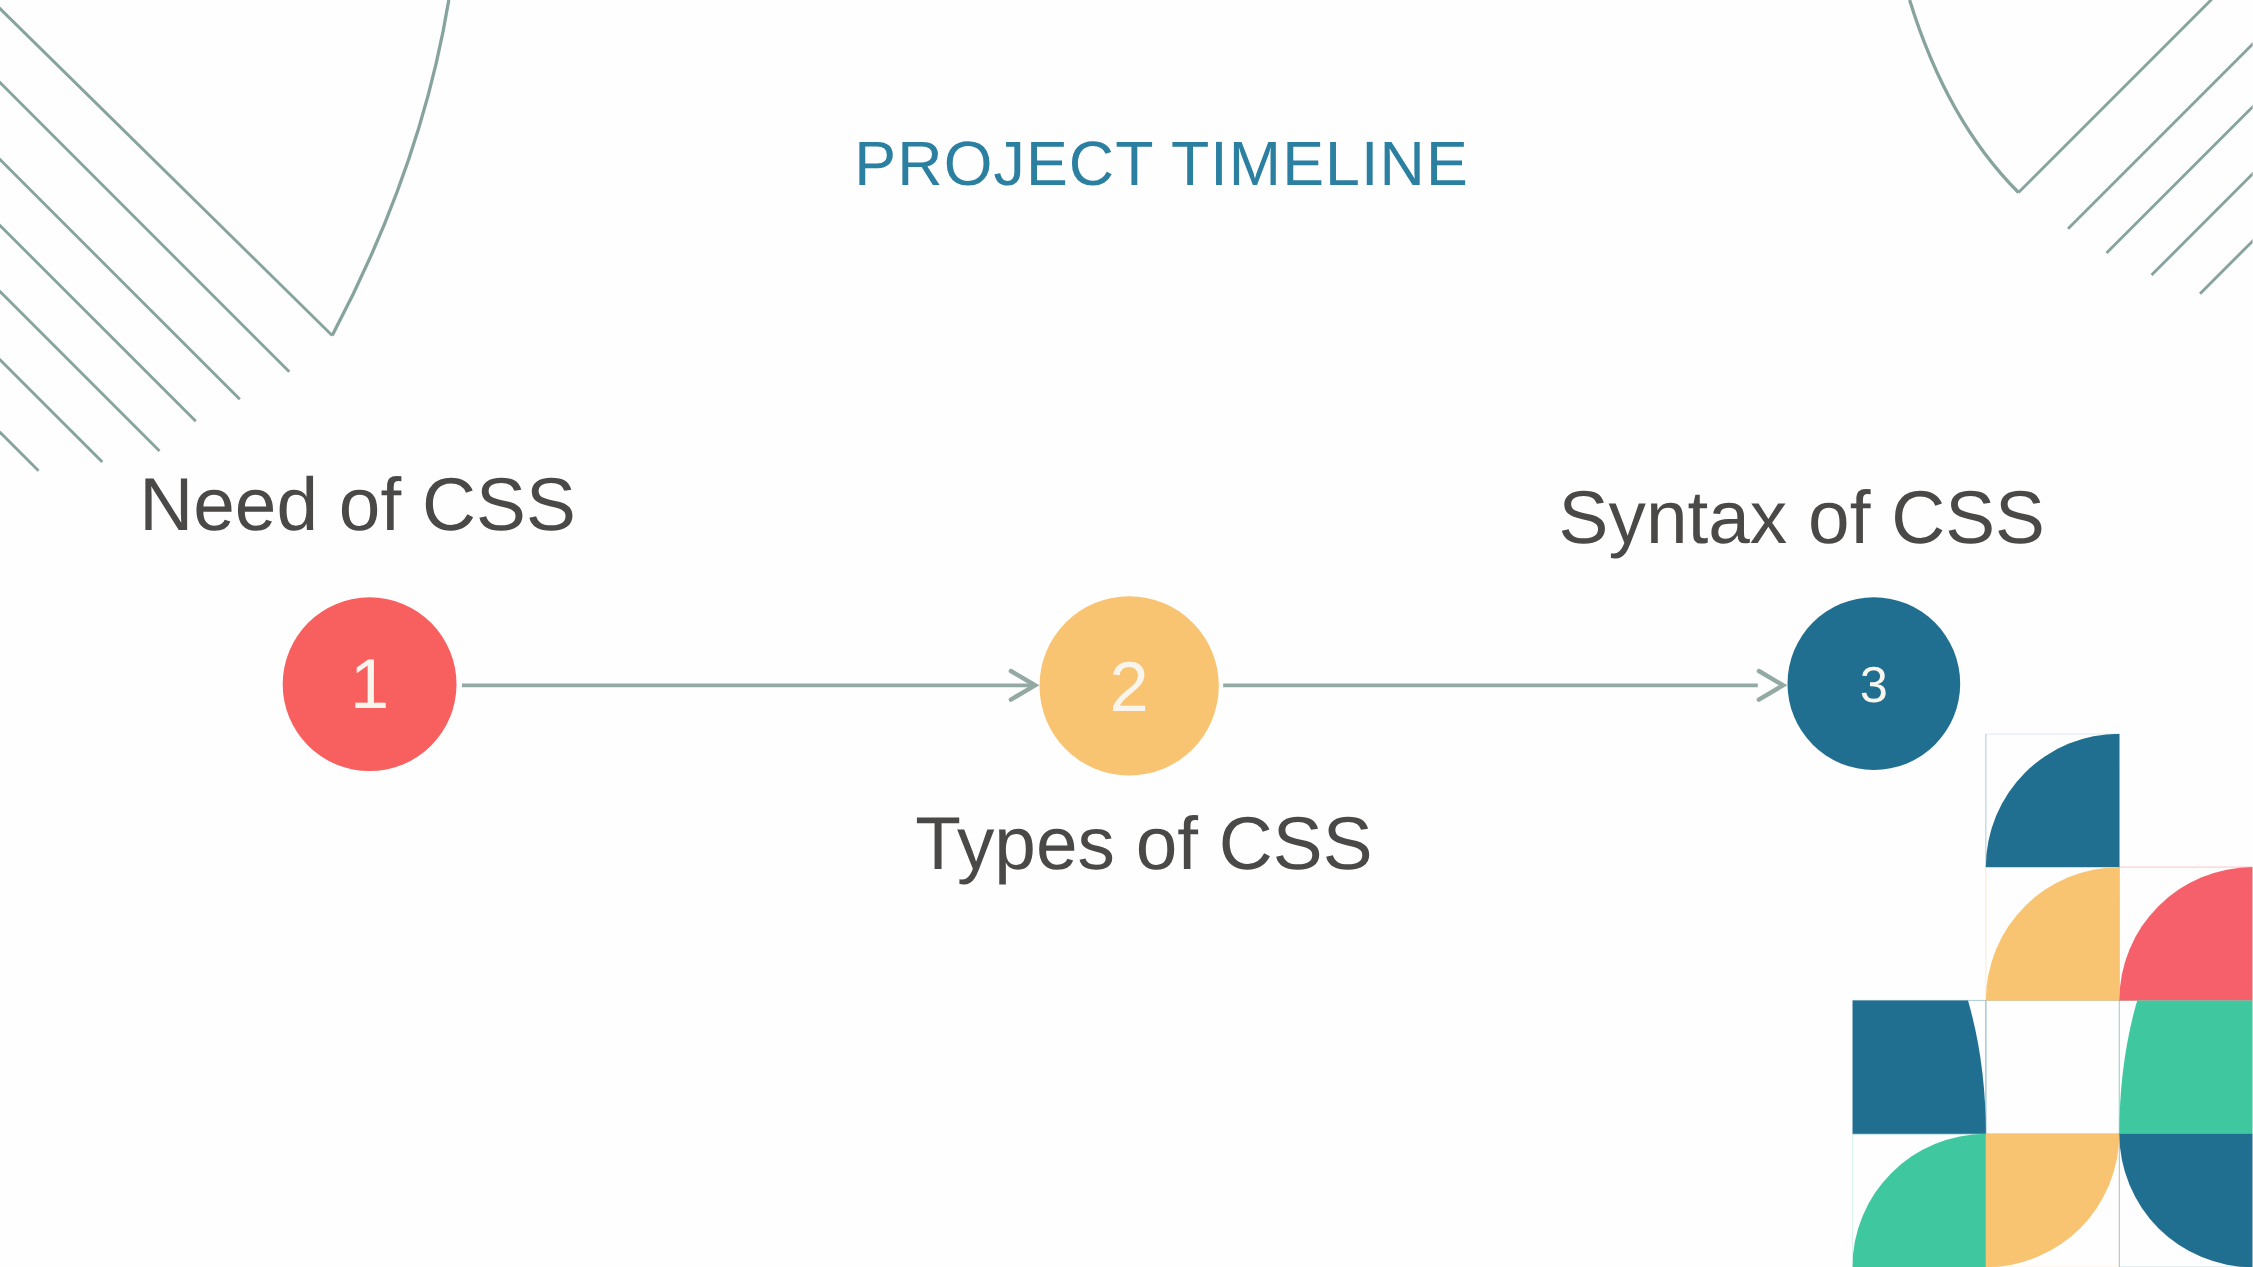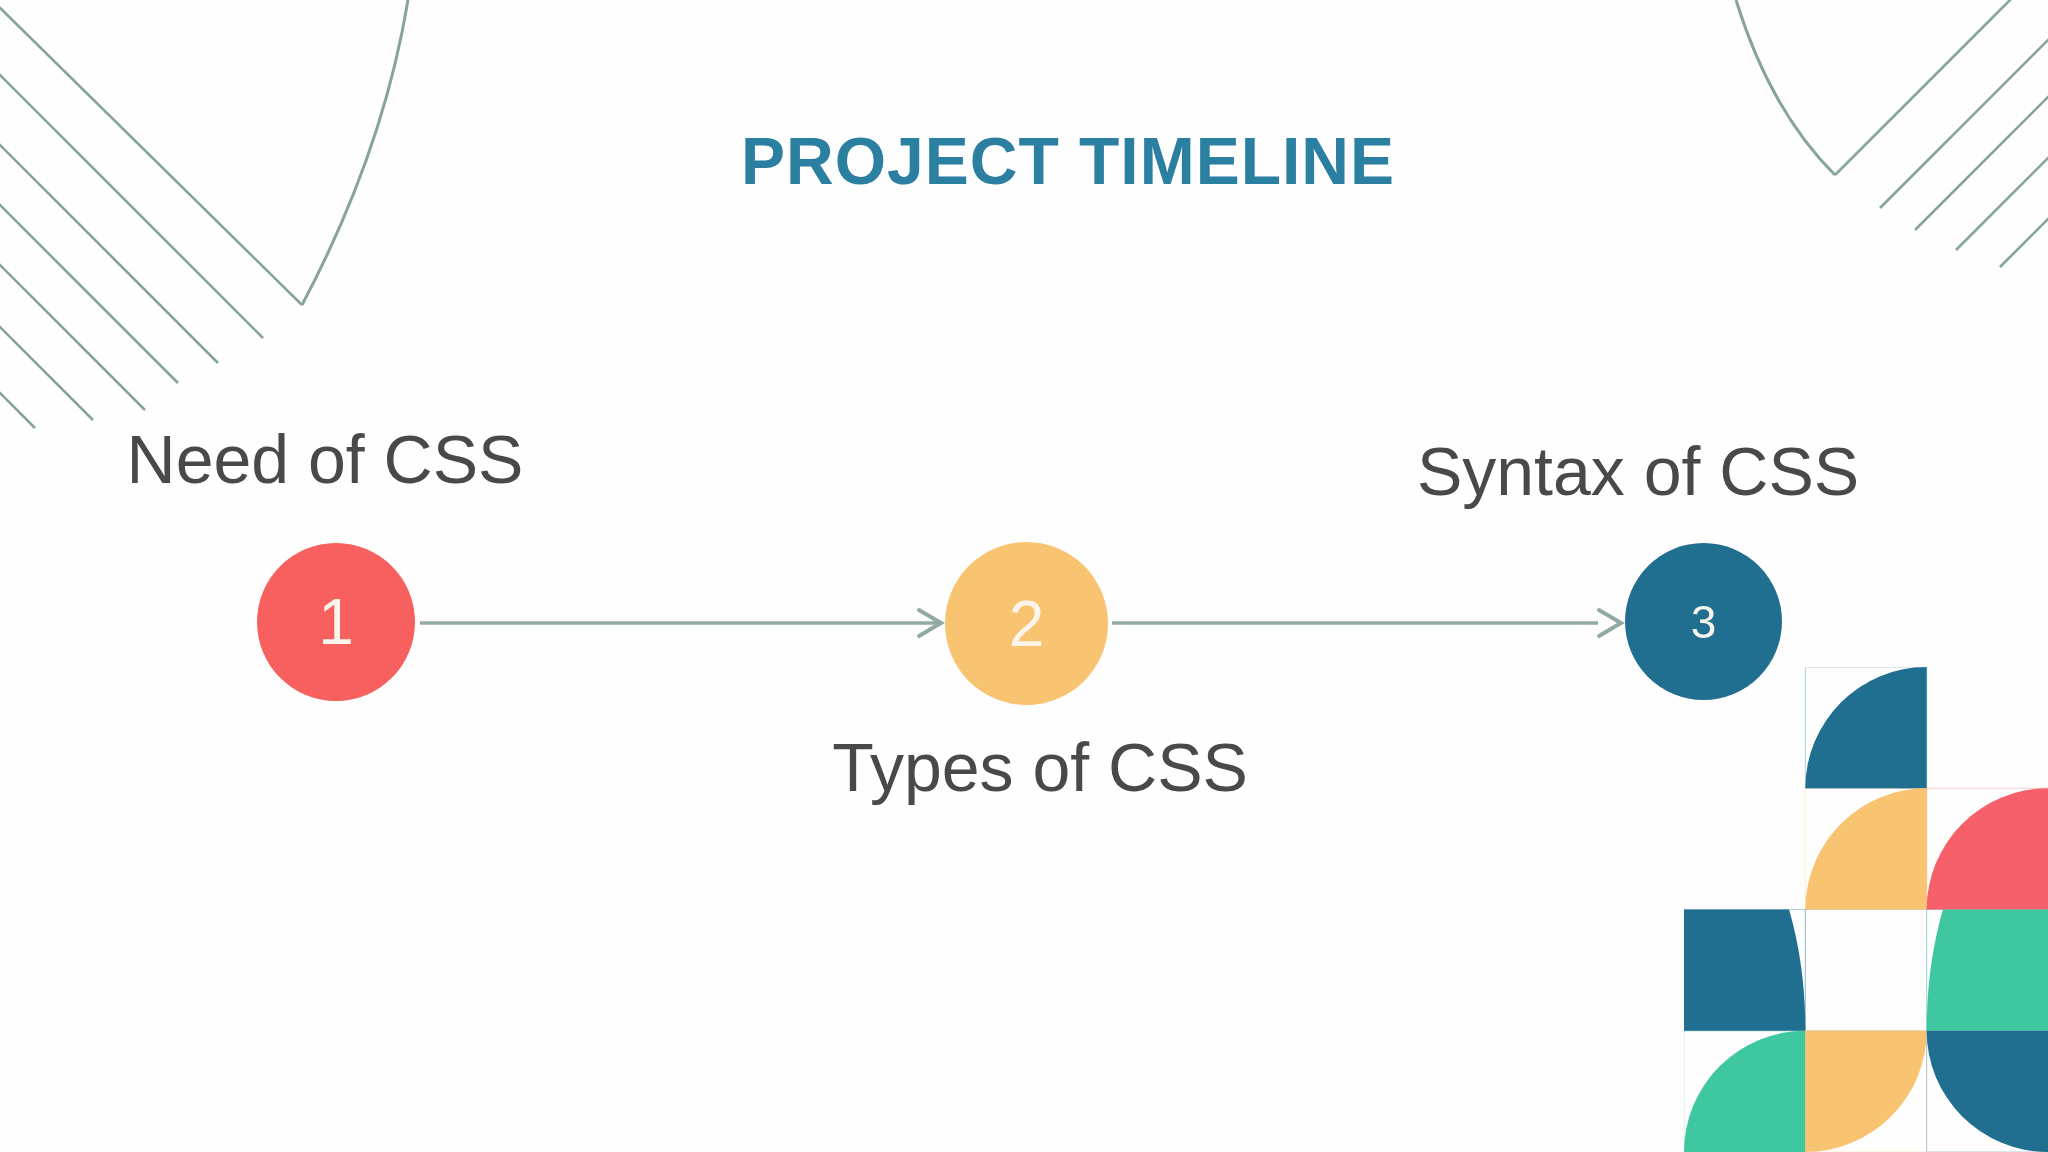--- a/index.html
+++ b/index.html
@@ -13,23 +13,23 @@
   svg{display:block;}
   .deco{position:absolute;left:0;top:0;pointer-events:none;}
   .deco path{fill:none;stroke:var(--c-sage_line);stroke-width:2.6;}
   .deco path.arc{stroke-width:3;}
   .deco path.shaft{stroke:var(--c-arrow);stroke-width:3.4;}
   .deco path.head{stroke:var(--c-arrow);stroke-width:4;stroke-linecap:round;stroke-linejoin:miter;}
   .title{
     position:absolute;
     left:1056px;top:110px;
     transform:translateX(-50%);
-    margin:12px;
-    font-size:66px;line-height:79px;
-    font-weight:700;
+    margin:0;
+    font-size:57px;line-height:79px;
+    font-weight:400;
     letter-spacing:1px;
     white-space:nowrap;
     color:var(--c-title);
   }
   .step-label{
     position:absolute;
     transform:translateX(-50%);
     font-size:68px;line-height:68px;
     font-weight:400;
     white-space:nowrap;

